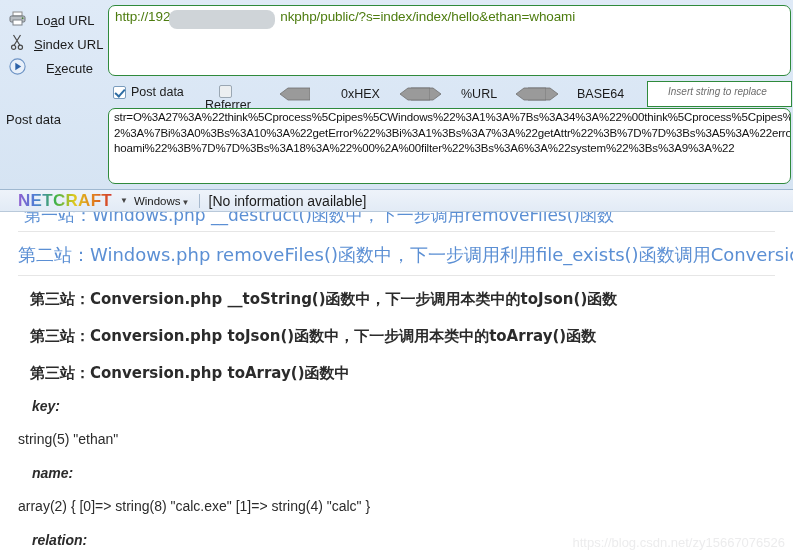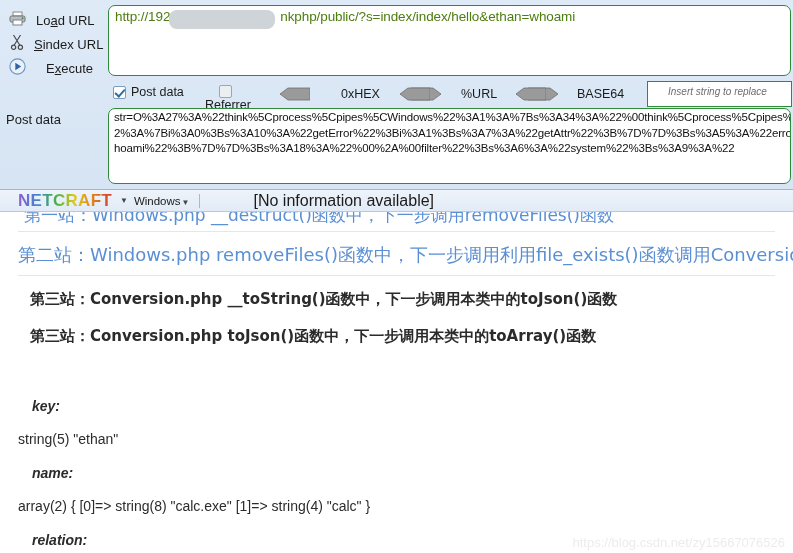--- a/index.html
+++ b/index.html
@@ -197,21 +197,21 @@
   #nc-caret1, .nc-caret {
     font-size: 8px; color: #444; margin: 0 6px;
   }
   #nc-services {
     font-size: 11.5px; color: #1b1b1b;
   }
   #nc-sep {
     width: 1px; height: 14px; background: #a8bace; margin: 0 9px;
   }
   #nc-info {
-    font-size: 16px; color: #1b1b1b; margin-left: 45px;
+    font-size: 14px; color: #1b1b1b;
   }
 
   
   #content {
     position: absolute;
     left: 0; top: 197px;
     width: 793px; height: 356px;
     background: #ffffff;
     overflow: hidden;
   }
@@ -400,20 +400,21 @@
   <div class="clipped-line" style="top:7px;">第一站：Windows.php __destruct()函数中，下一步调用removeFiles()函数</div>
 
   <div class="hr" style="top:34px;"></div>
 
   <div class="h-blue" style="top:46px;">第二站：Windows.php removeFiles()函数中，下一步调用利用file_exists()函数调用Conversion.php的__toString()函数</div>
 
   <div class="hr" style="top:78px;"></div>
 
   <div class="h-bold" style="top:130px;">第三站：Conversion.php toJson()函数中，下一步调用本类中的toArray()函数</div>
   <div class="h-bold" style="top:93px;">第三站：Conversion.php __toString()函数中，下一步调用本类中的toJson()函数</div>
+  <div class="h-bold" style="top:167px;">第三站：Conversion.php toArray()函数中</div>
 
   <div class="kv-key" style="top:201px;">key:</div>
   <div class="kv-val" style="top:234px;">string(5) "ethan"</div>
 
   <div class="kv-key" style="top:268px;">name:</div>
   <div class="kv-val" style="top:301px;">array(2) { [0]=&gt; string(8) "calc.exe" [1]=&gt; string(4) "calc" }</div>
 
   <div class="kv-key" style="top:335px;text-align:right;">relation:</div>
 
   <div id="watermark">https://blog.csdn.net/zy15667076526</div>

